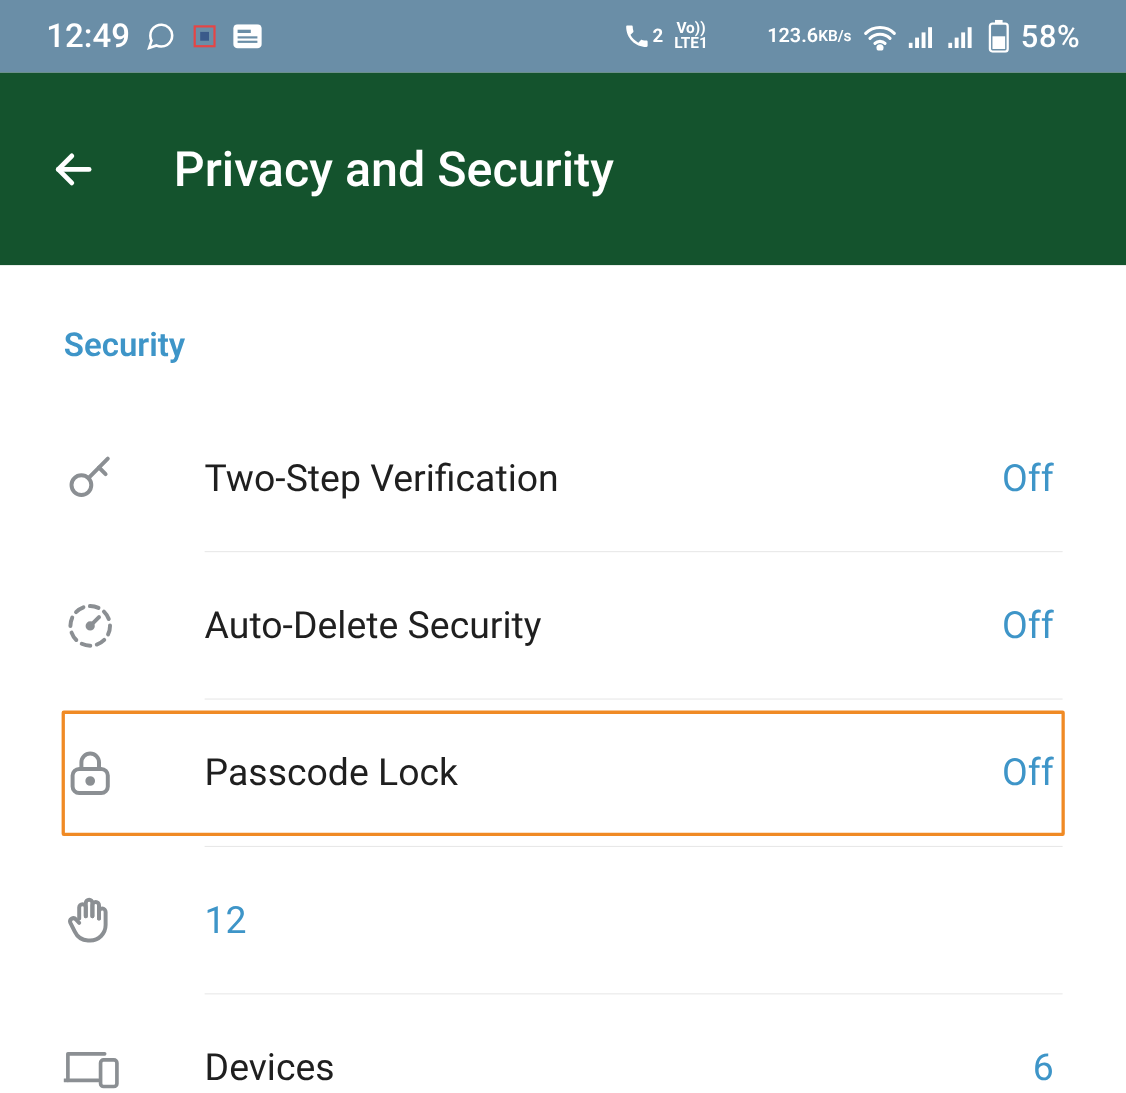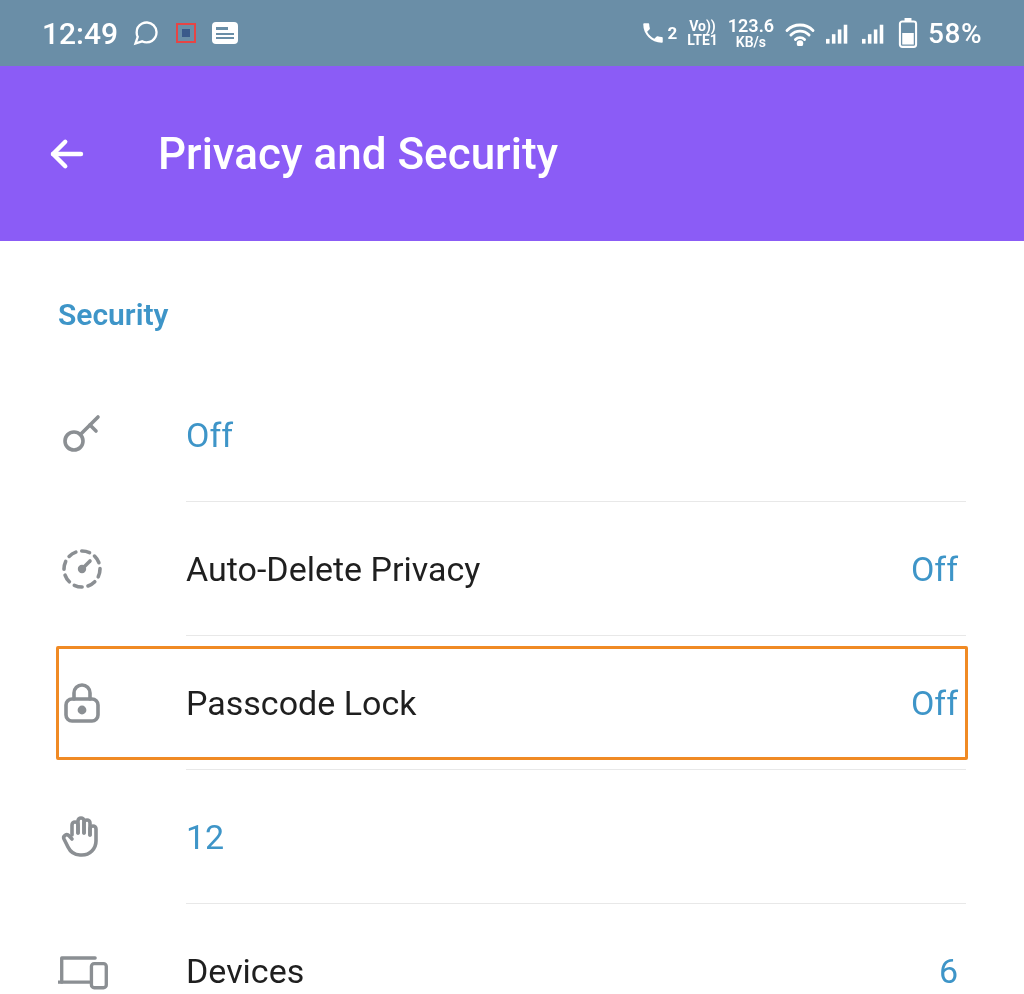--- a/index.html
+++ b/index.html
@@ -19,21 +19,21 @@
       padding: 0 42px;
       color: #fff;
     }
     .status-left { display: flex; align-items: center; gap: 14px; }
     .status-right { display: flex; align-items: center; gap: 10px; }
     .time { font-size: 30px; font-weight: 500; }
     .sb-icon { display: inline-flex; align-items: center; justify-content: center; }
     .status-text { font-size: 28px; font-weight: 500; letter-spacing: 0.5px; }
     .status-small { font-size: 14px; line-height: 1; }
     .header-bar {
-      background: #8b5cf6;
+      background: #14532d;
       height: 175px;
       display: flex;
       align-items: center;
       padding-left: 46px;
       gap: 70px;
     }
     .back-btn { color: #fff; cursor: pointer; display: inline-flex; }
     .header-title { color: #fff; font-size: 44px; font-weight: 500; }
     .content { padding: 56px 58px 0 58px; }
     .section-header {
@@ -117,21 +117,21 @@
     <span class="sb-icon" style="display:flex;align-items:center;">
       <svg width="26" height="26" viewBox="0 0 24 24" fill="#fff">
         <path d="M6.6 10.8c1.4 2.8 3.8 5.1 6.6 6.6l2.2-2.2c.3-.3.7-.4 1-.2 1.1.4 2.3.6 3.6.6.6 0 1 .4 1 1V20c0 .6-.4 1-1 1-9.4 0-17-7.6-17-17 0-.6.4-1 1-1h3.5c.6 0 1 .4 1 1 0 1.2.2 2.4.6 3.6.1.3 0 .7-.2 1l-2.3 2.2z"></path>
       </svg>
       <span style="font-size:17px;font-weight:700;margin-left:1px;">2</span>
     </span>
     <span class="sb-icon" style="display:flex;flex-direction:column;align-items:center;line-height:1;">
       <span class="status-small" style="font-weight:700;">Vo))</span>
       <span class="status-small" style="font-weight:700;">LTE1</span>
     </span>
-    <span class="sb-icon" style="display:flex;flex-direction:column;align-items:center;line-height:1;">
+    <span class="sb-icon" style="display:flex;flex-direction:row;align-items:center;line-height:1;margin-left:44px;">
       <span style="font-size:18px;font-weight:600;">123.6</span>
       <span class="status-small" style="font-weight:600;">KB/s</span>
     </span>
     <span class="sb-icon">
       <svg width="32" height="26" viewBox="0 0 24 20" fill="none" stroke="#fff" stroke-width="2.2" stroke-linecap="round">
         <path d="M2 8c5.5-5.5 14.5-5.5 20 0"></path>
         <path d="M5 11.5c3.9-3.9 10.1-3.9 14 0"></path>
         <path d="M8.5 15c1.9-1.9 5.1-1.9 7 0"></path>
         <circle cx="12" cy="18" r="1.4" fill="#fff"></circle>
       </svg>
@@ -177,33 +177,34 @@
   <div class="section-header">Security</div>
 
   <div class="list-item">
     <span class="icon-wrap">
       <svg width="48" height="48" viewBox="0 0 24 24" fill="none" stroke="currentColor" stroke-width="1.8" stroke-linecap="round" stroke-linejoin="round">
         <circle cx="8" cy="15" r="4.5"></circle>
         <path d="M11.2 11.8 L20 3"></path>
         <path d="M16 7 l3 3"></path>
       </svg>
     </span>
+    <span class="item-label">Two-Step Verification</span>
     <span class="item-value">Off</span>
     <div class="divider"></div>
   </div>
 
   <div class="list-item">
     <span class="icon-wrap">
       <svg width="48" height="48" viewBox="0 0 24 24" fill="none" stroke="currentColor" stroke-width="1.8" stroke-linecap="round">
         <circle cx="12" cy="12" r="9" stroke-dasharray="4 3"></circle>
         <path d="M12 12 L16 8" stroke-dasharray="0"></path>
         <circle cx="12" cy="12" r="1.2" fill="currentColor" stroke-dasharray="0"></circle>
       </svg>
     </span>
-    <span class="item-label">Auto-Delete Privacy</span>
+    <span class="item-label">Auto-Delete Security</span>
     <span class="item-value">Off</span>
     <div class="divider"></div>
   </div>
 
   <div class="list-item" style="position:relative;">
     <div class="highlight-box"></div>
     <span class="icon-wrap">
       <svg width="48" height="48" viewBox="0 0 24 24" fill="none" stroke="currentColor" stroke-width="1.8" stroke-linecap="round" stroke-linejoin="round">
         <rect x="4" y="10" width="16" height="11" rx="3"></rect>
         <path d="M8 10 V7 a4 4 0 0 1 8 0 v3"></path>

